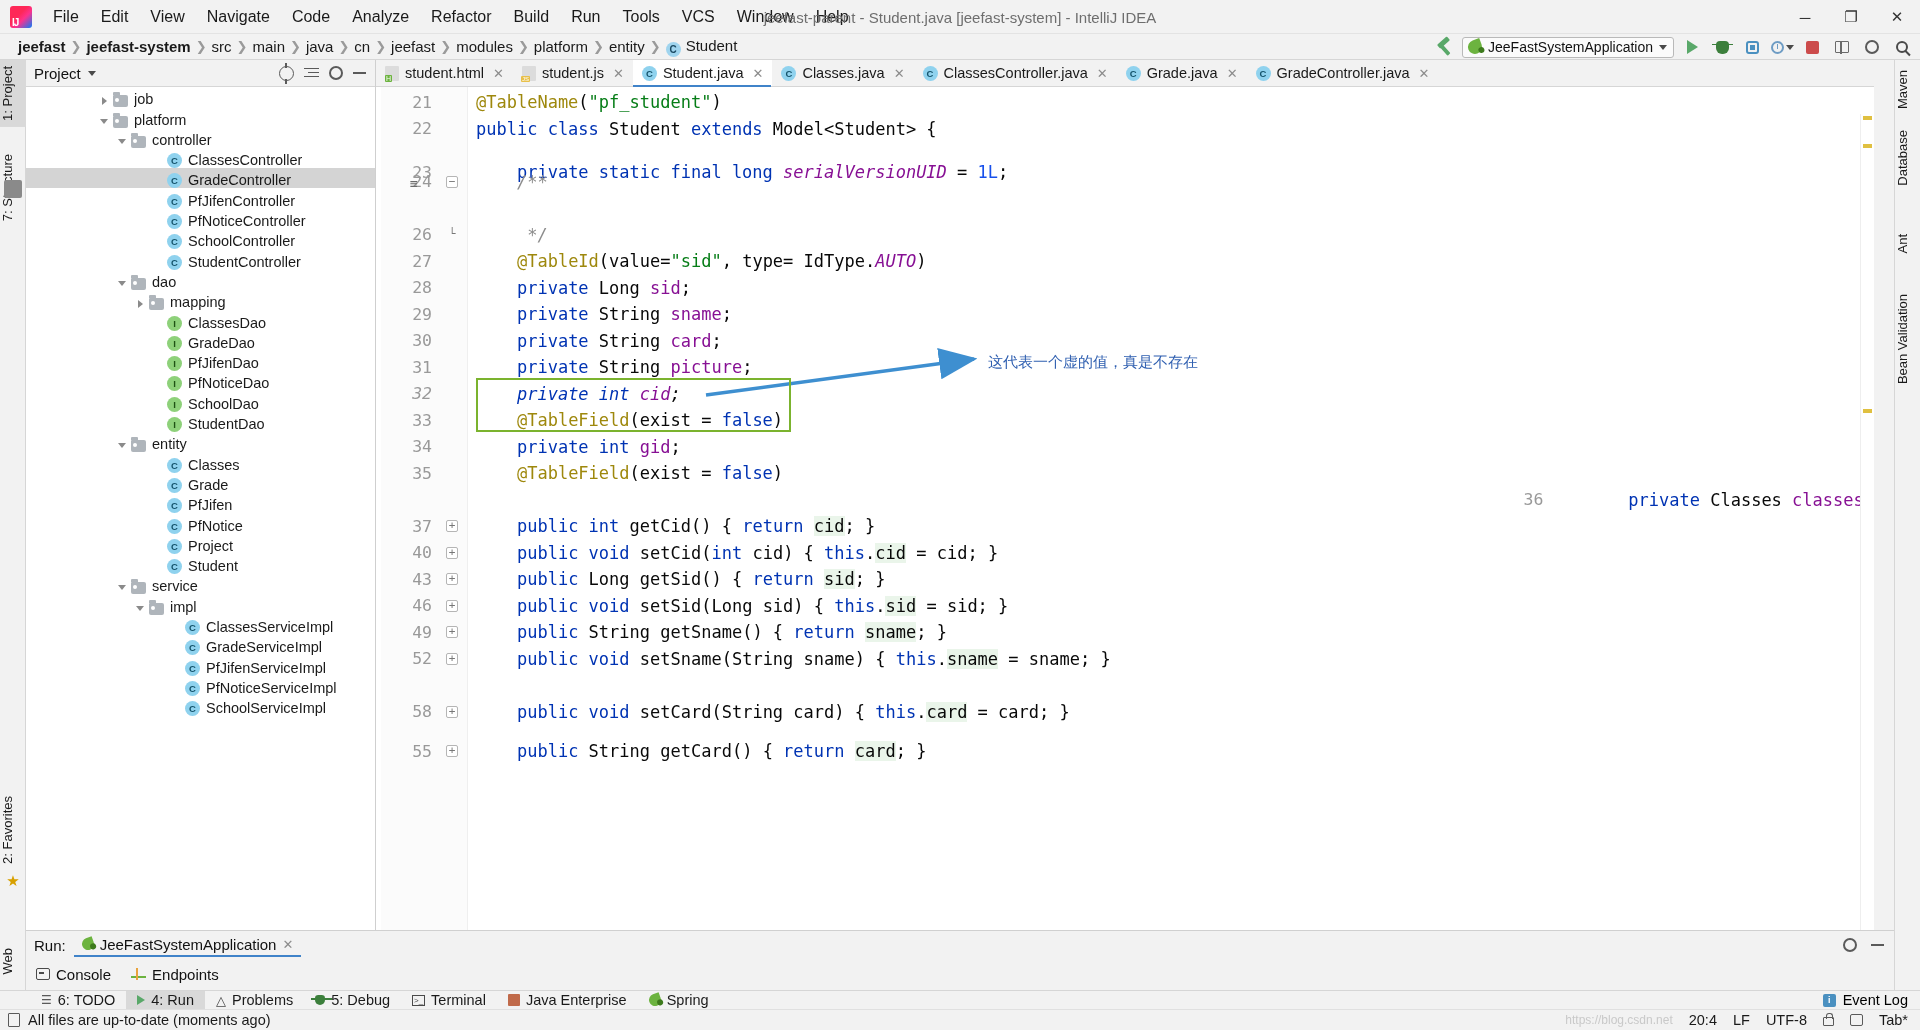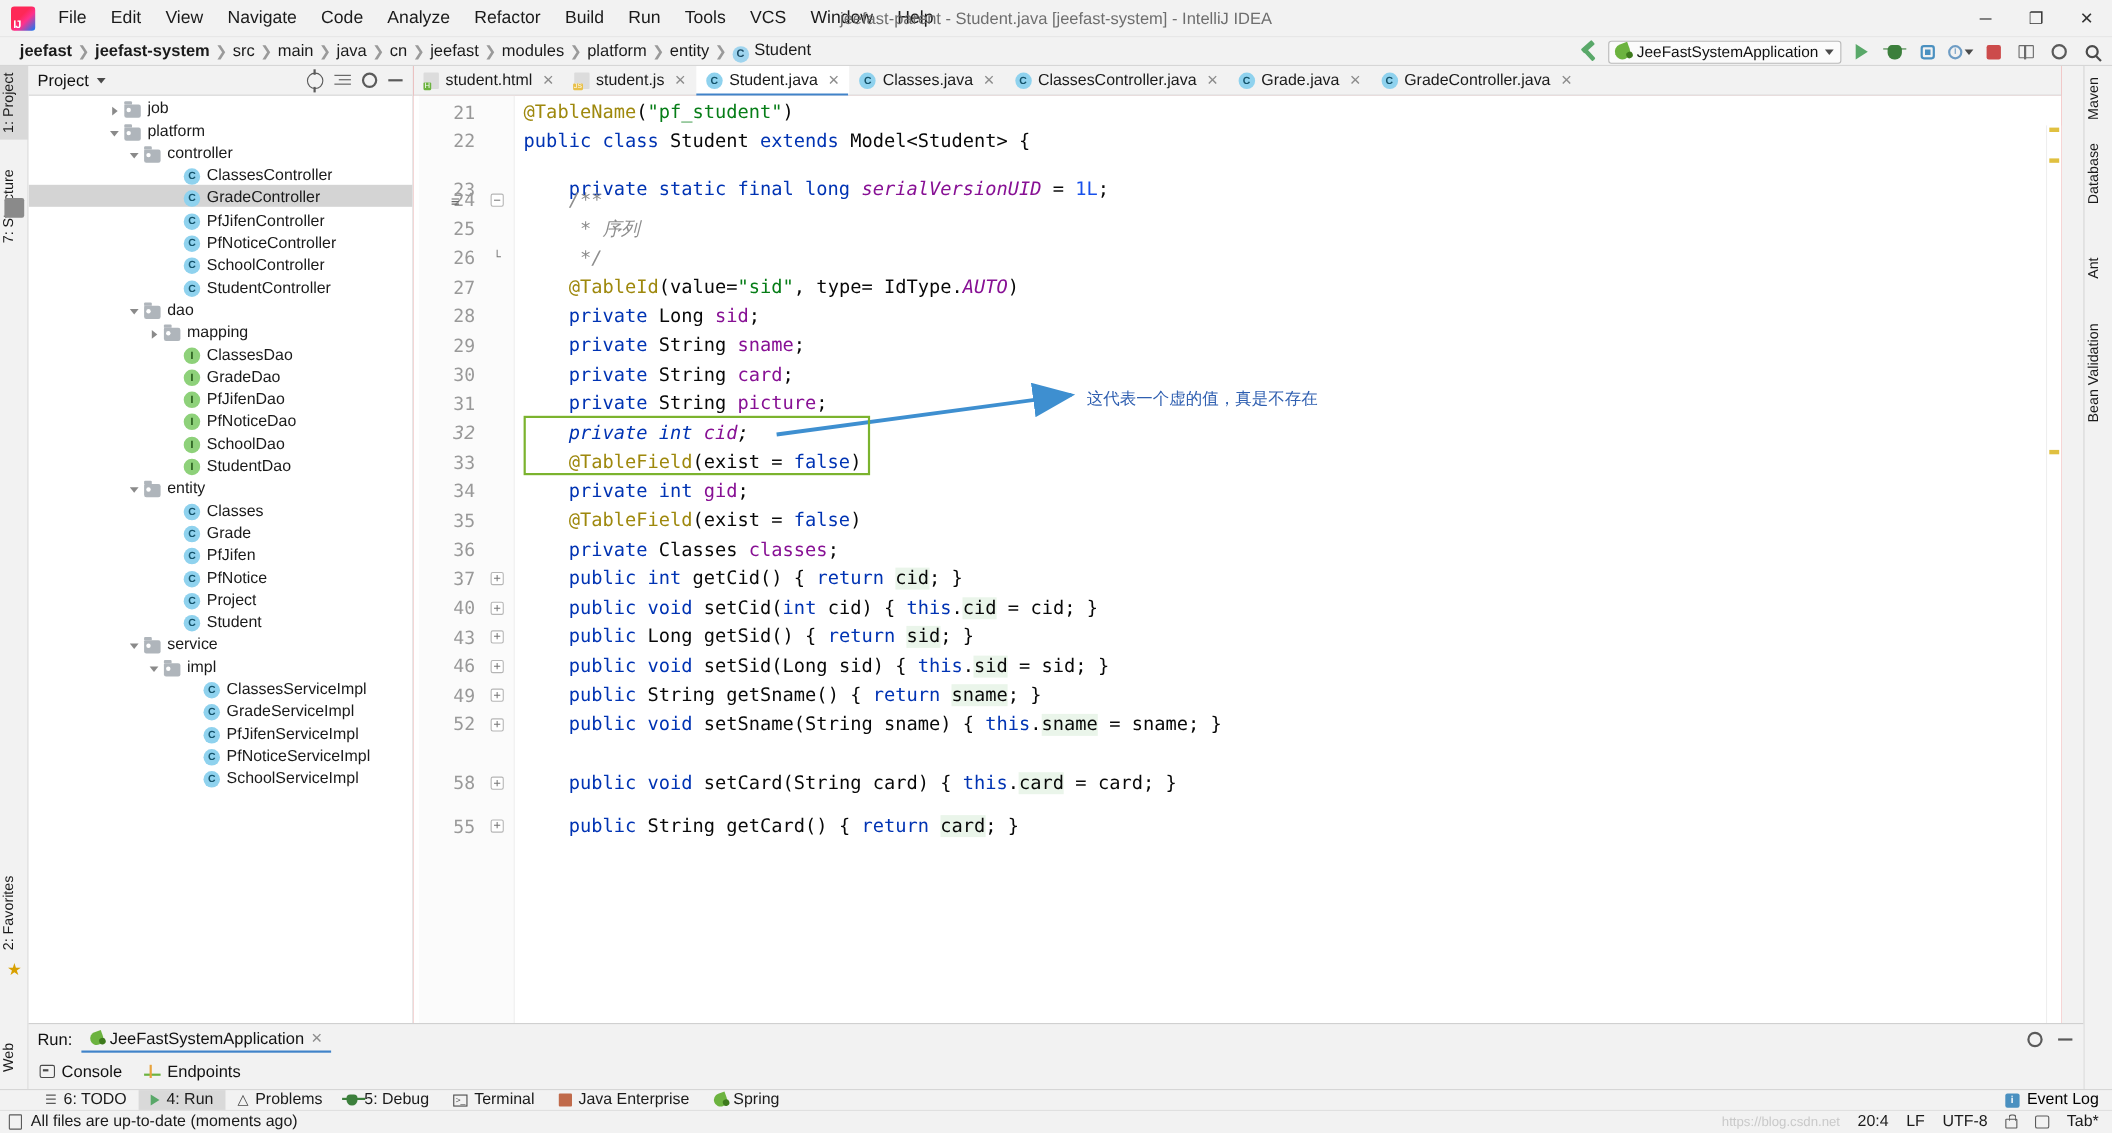--- a/index.html
+++ b/index.html
@@ -626,25 +626,20 @@
             <span class="ctext">    <span class="kw">private static final long</span> <span class="stat">serialVersionUID</span> = <span class="num">1L</span>;</span>
           </div>
           <div class="cline" style="top: 81.5px;">
             <span class="lnum">24</span>
             <span class="gmark">
               <span class="fold">−</span>
               <span style="position: absolute; left: -22px; top: 7px; color: rgb(106, 106, 106); font-size: 13px;">≡</span>
             </span>
             <span class="ctext">    <span class="cmt">/**</span></span>
           </div>
-          <div class="cline" style="top: 108px;">
-            <span class="lnum">25</span>
-            <span class="gmark"></span>
-            <span class="ctext">     <span class="cmt">* 序列</span></span>
-          </div>
           <div class="cline" style="top: 134.5px;">
             <span class="lnum">26</span>
             <span class="gmark">
               <span class="fold plain">└</span>
             </span>
             <span class="ctext">     <span class="cmt">*/</span></span>
           </div>
           <div class="cline" style="top: 161px;">
             <span class="lnum">27</span>
             <span class="gmark"></span>
@@ -683,21 +678,21 @@
           <div class="cline" style="top: 346.5px;">
             <span class="lnum">34</span>
             <span class="gmark"></span>
             <span class="ctext">    <span class="kw">private int</span> <span class="fld">gid</span>;</span>
           </div>
           <div class="cline" style="top: 373px;">
             <span class="lnum">35</span>
             <span class="gmark"></span>
             <span class="ctext">    <span class="ann">@TableField</span>(exist = <span class="kw">false</span>)</span>
           </div>
-          <div class="cline" style="top: 399.5px;">
+          <div class="cline" style="top: 399.5px; justify-content: flex-end;">
             <span class="lnum">36</span>
             <span class="gmark"></span>
             <span class="ctext">    <span class="kw">private</span> Classes <span class="fld">classes</span>;</span>
           </div>
           <div class="cline" style="top: 426px;">
             <span class="lnum">37</span>
             <span class="gmark">
               <span class="fold">+</span>
             </span>
             <span class="ctext">    <span class="kw">public int</span> <span class="mth">getCid</span>() { <span class="kw">return</span> <span class="hl">cid</span>; }</span>

